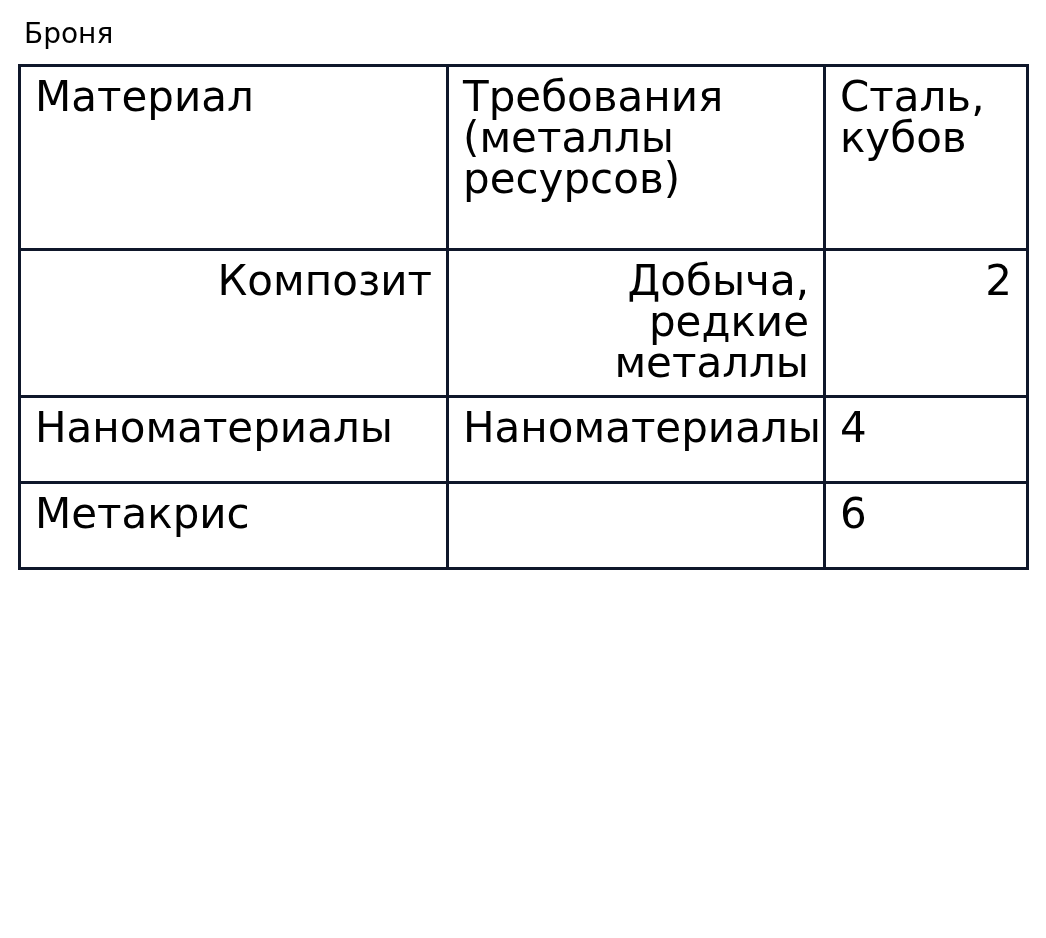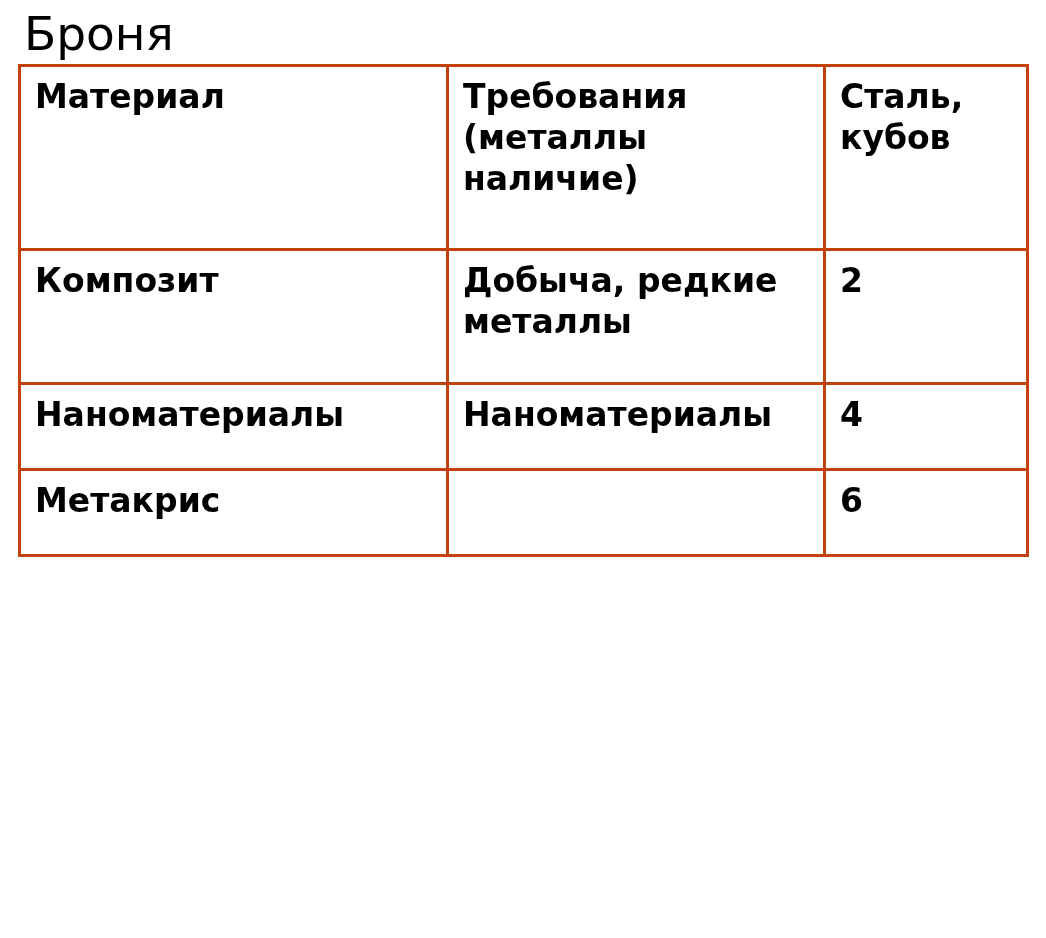--- a/index.html
+++ b/index.html
@@ -15,54 +15,54 @@
     overflow: hidden;
   }
   .page {
     position: relative;
     width: 1046px;
     height: 938px;
     box-sizing: border-box;
     padding: 10px 18px 0 18px;
   }
   .doc-title {
-    font-size: 47px;
+    font-size: 28px;
     line-height: 48px;
     font-weight: 400;
     margin: 0 0 6px 6px;
     letter-spacing: 0px;
   }
   table.armor-table {
     border-collapse: collapse;
     width: 1008px;
     table-layout: fixed;
   }
   table.armor-table td,
   table.armor-table th {
-    border: 3px solid #c2410c;
+    border: 3px solid #0f172a;
     vertical-align: top;
-    font-weight: 700;
-    font-size: 33px;
+    font-weight: 400;
+    font-size: 42px;
     line-height: 41px;
     padding: 9px 14px 12px 14px;
     text-align: left;
   }
   col.c-material { width: 428px; }
   col.c-req      { width: 377px; }
   col.c-prot     { width: 203px; }
 
   thead td { height: 160px; }
   tbody td { }
 
   td.num {
     text-align: right;
     padding-right: 20px;
   }
   tr.r-steel td   { height: 62px; }
-  tr.r-comp td    { height: 110px; }
+  tr.r-comp td    { height: 110px; text-align: right; }
   tr.r-cermet td  { height: 110px; }
   tr.r-nano td    { height: 62px; }
   tr.r-meta td    { height: 62px; }
   tr.r-neutr td   { height: 62px; }
   .cell-text { display: block; }
 </style>
 </head>
 <body>
 
 <div class="page">
@@ -76,21 +76,21 @@
       <col class="c-prot">
     </colgroup>
     <thead>
       <tr>
         <td>
           <span class="cell-text">Материал</span>
         </td>
         <td>
           <span class="cell-text">Требования</span>
           <span class="cell-text">(металлы</span>
-          <span class="cell-text">наличие)</span>
+          <span class="cell-text">ресурсов)</span>
         </td>
         <td>
           <span class="cell-text">Сталь,</span>
           <span class="cell-text">кубов</span>
         </td>
       </tr>
     </thead>
     <tbody>
       <tr class="r-comp">
         <td>Композит</td>

